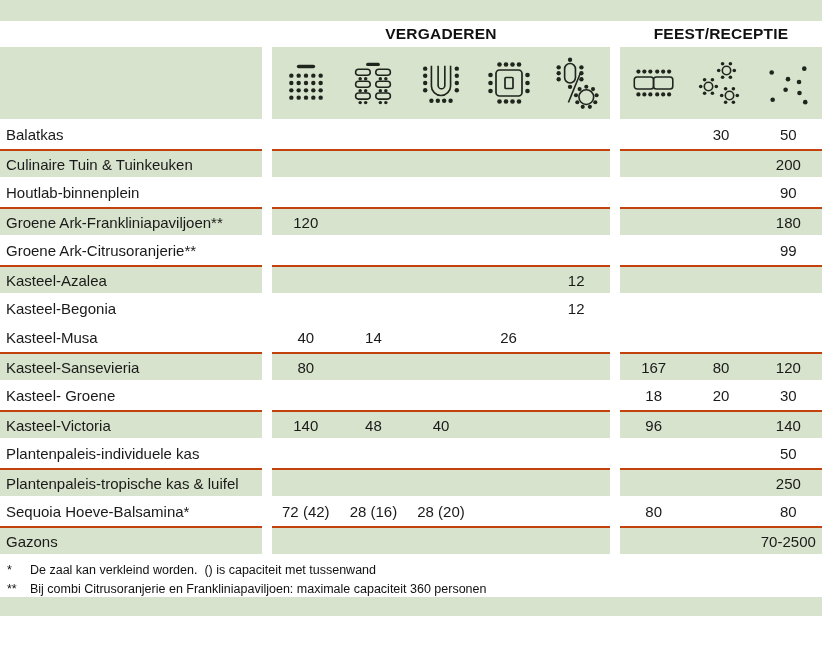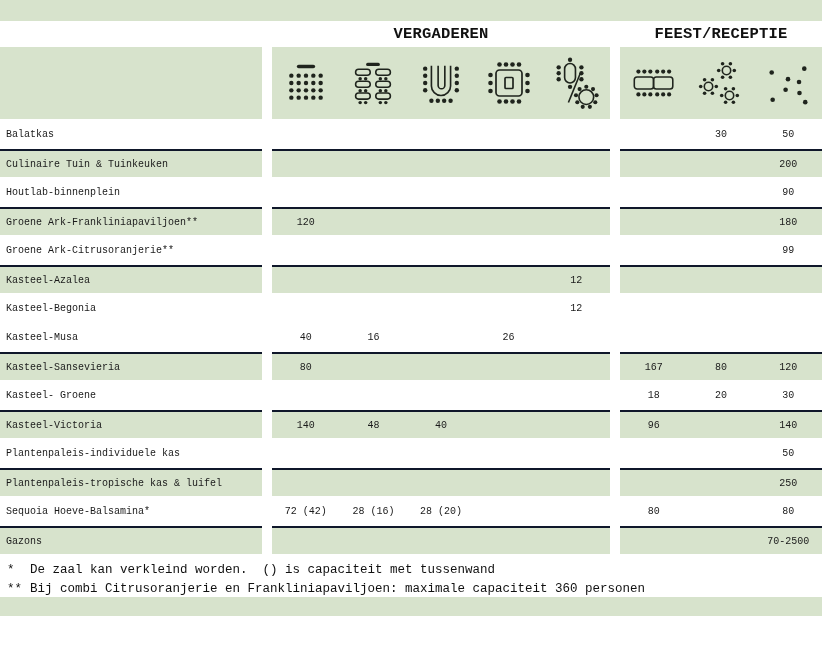--- a/index.html
+++ b/index.html
@@ -1,21 +1,21 @@
 <!DOCTYPE html>
 <html style="--green: #d7e3cc;"><head>
 <meta charset="utf-8">
 <style>
   * { margin: 0; padding: 0; box-sizing: border-box; }
   html, body { background: #ffffff; }
   .page {
     position: relative;
     width: 822px; height: 645px;
     background: #ffffff;
-    font-family: Liberation Mono, monospace;
+    font-family: Liberation Sans, sans-serif;
     color: #1a1a1a;
     overflow: hidden;
   }
   .bar-top { height: 21px; background: var(--green, #d7e3cc); }
   .bar-bottom { height: 19px; background: var(--green, #d7e3cc); }
 
   .flexrow { display: flex; }
   .c-label { width: 262px; flex: none; }
   .gap { width: 10px; flex: none; }
   .band-v { width: 338px; flex: none; display: flex; }
@@ -29,28 +29,28 @@
     letter-spacing: 0.2px;
   }
 
   
   .iconrow { height: 73px; }
   .iconrow .green-seg { background: var(--green, #d7e3cc); border-bottom: 1px solid #fff; }
   .icell { flex: 1; display: flex; align-items: center; justify-content: center; color: #1f241d; }
   .icell svg { display: block; }
 
   
-  .row { height: 29px; font-size: 10px; text-align: right; }
+  .row { height: 29px; font-size: 15px; text-align: right; }
   .row .c-label { display: flex; align-items: center; padding-left: 6px; white-space: nowrap; overflow: hidden; }
   .row .vcell { flex: 1; display: flex; align-items: center; justify-content: center; white-space: nowrap; }
   .row.green .c-label,
   .row.green .band-v,
   .row.green .band-f {
     background: var(--green, #d7e3cc);
-    border-top: 2px solid #0f172a;
+    border-top: 2px solid #c2410c;
     border-bottom: 1px solid #fff;
   }
 
   
   .footnotes { height: 42px; padding: 6px 0 0 7px; font-size: 12.5px; color: #111; }
   .fn { display: flex; line-height: 1.5; }
   .fn .marker { width: 23px; flex: none; }
   .fn .txt { white-space: pre-wrap; }
 </style>
 </head>
@@ -373,21 +373,21 @@
       <div class="vcell"></div>
     </div>
   </div>
 
 
   <div class="row flexrow">
     <div class="c-label">Kasteel-Musa</div>
     <div class="gap"></div>
     <div class="band-v">
       <div class="vcell">40</div>
-      <div class="vcell">16</div>
+      <div class="vcell">14</div>
       <div class="vcell"></div>
       <div class="vcell">26</div>
       <div class="vcell"></div>
     </div>
     <div class="gap"></div>
     <div class="band-f">
       <div class="vcell"></div>
       <div class="vcell"></div>
       <div class="vcell"></div>
     </div>

